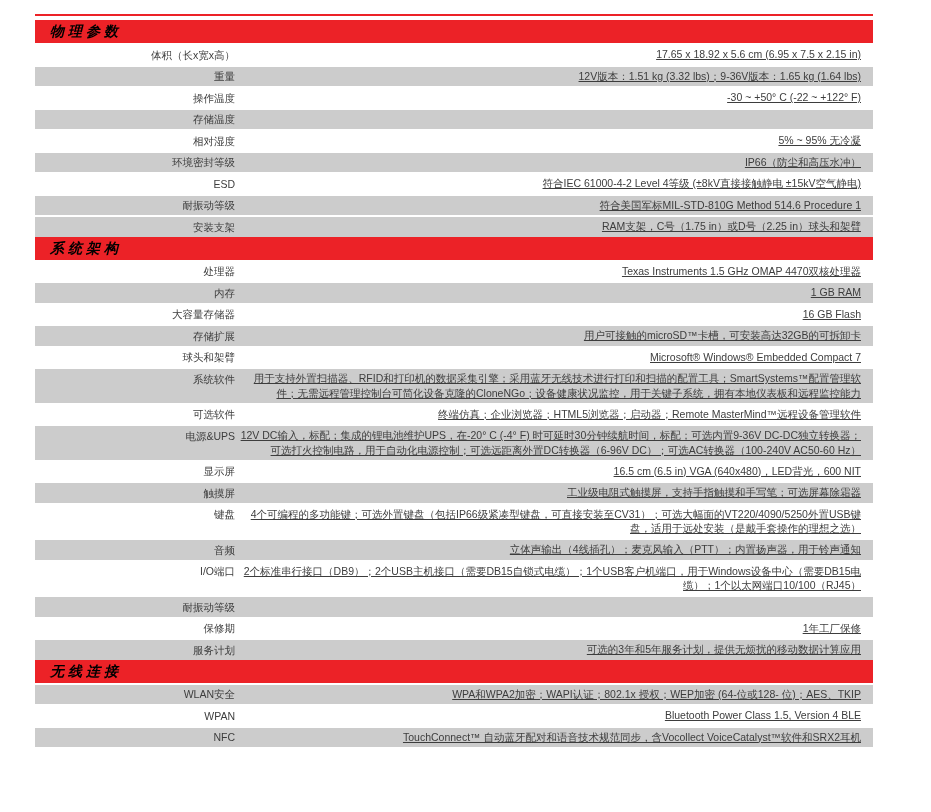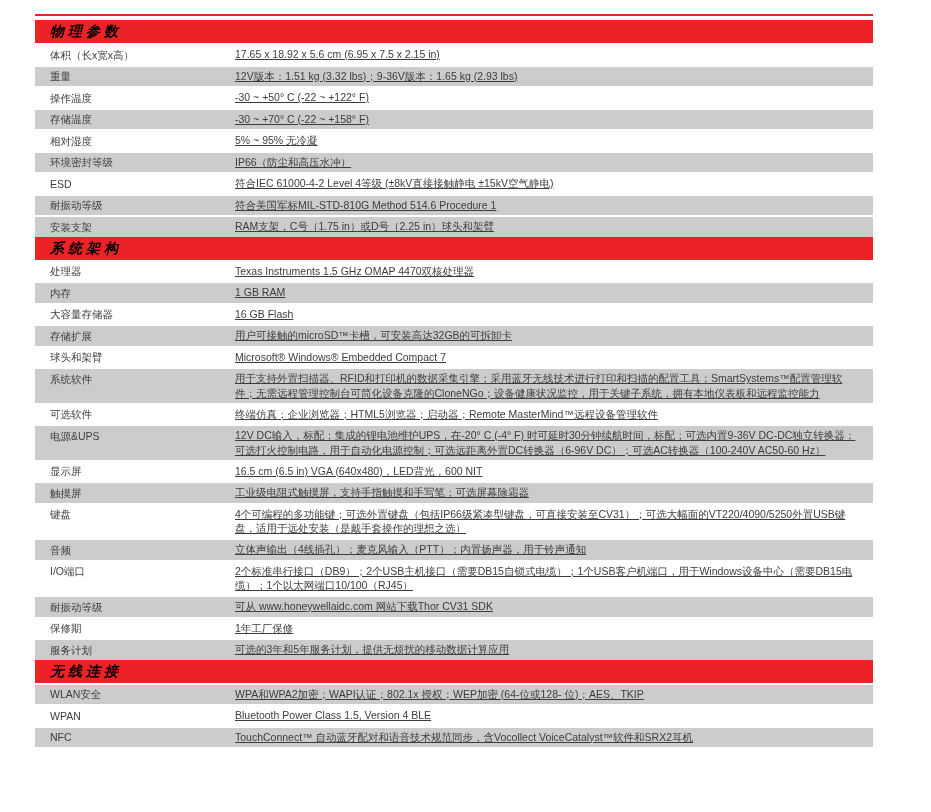--- a/index.html
+++ b/index.html
@@ -29,20 +29,21 @@
     font-style:italic;
     font-weight:bold;
     font-size:14px;
     letter-spacing:4px;
   }
   .row{
     display:flex; align-items:flex-start;
     border-top:2px solid #ffffff;
     padding:2px 12px 2.5px 15px;
     background:#ffffff;
+    text-align:right;
   }
   .row.alt{ background:var(--gray); }
   .label{
     flex:none; width:185px;
     color:var(--text);
     font-size:10.5px; line-height:14.5px;
     padding-top:0.5px;
   }
   .value{
     flex:1;
@@ -57,29 +58,28 @@
   <div class="top-rule"></div>
   <div id="sections-root">
       <section>
         <div class="section-header">物理参数</div>
         <div class="row">
           <div class="label">体积（长x宽x高）</div>
           <div class="value">17.65 x 18.92 x 5.6 cm (6.95 x 7.5 x 2.15 in)</div>
         </div>
         <div class="row alt">
           <div class="label">重量</div>
-          <div class="value">12V版本：1.51 kg (3.32 lbs)；9-36V版本：1.65 kg (2.93 lbs)</div>
+          <div class="value">12V版本：1.51 kg (3.32 lbs)；9-36V版本：1.65 kg (1.64 lbs)</div>
         </div>
         <div class="row">
           <div class="label">操作温度</div>
           <div class="value">-30 ~ +50° C (-22 ~ +122° F)</div>
         </div>
         <div class="row alt">
           <div class="label">存储温度</div>
-          <div class="value">-30 ~ +70° C (-22 ~ +158° F)</div>
         </div>
         <div class="row">
           <div class="label">相对湿度</div>
           <div class="value">5% ~ 95% 无冷凝</div>
         </div>
         <div class="row alt">
           <div class="label">环境密封等级</div>
           <div class="value">IP66（防尘和高压水冲）</div>
         </div>
         <div class="row">
@@ -144,21 +144,20 @@
         <div class="row alt">
           <div class="label">音频</div>
           <div class="value">立体声输出（4线插孔）；麦克风输入（PTT）；内置扬声器，用于铃声通知</div>
         </div>
         <div class="row">
           <div class="label">I/O端口</div>
           <div class="value">2个标准串行接口（DB9）；2个USB主机接口（需要DB15自锁式电缆）；1个USB客户机端口，用于Windows设备中心（需要DB15电缆）；1个以太网端口10/100（RJ45）</div>
         </div>
         <div class="row alt">
           <div class="label">耐振动等级</div>
-          <div class="value">可从 www.honeywellaidc.com 网站下载Thor CV31 SDK</div>
         </div>
         <div class="row">
           <div class="label">保修期</div>
           <div class="value">1年工厂保修</div>
         </div>
         <div class="row alt">
           <div class="label">服务计划</div>
           <div class="value">可选的3年和5年服务计划，提供无烦扰的移动数据计算应用</div>
         </div>
       </section>

